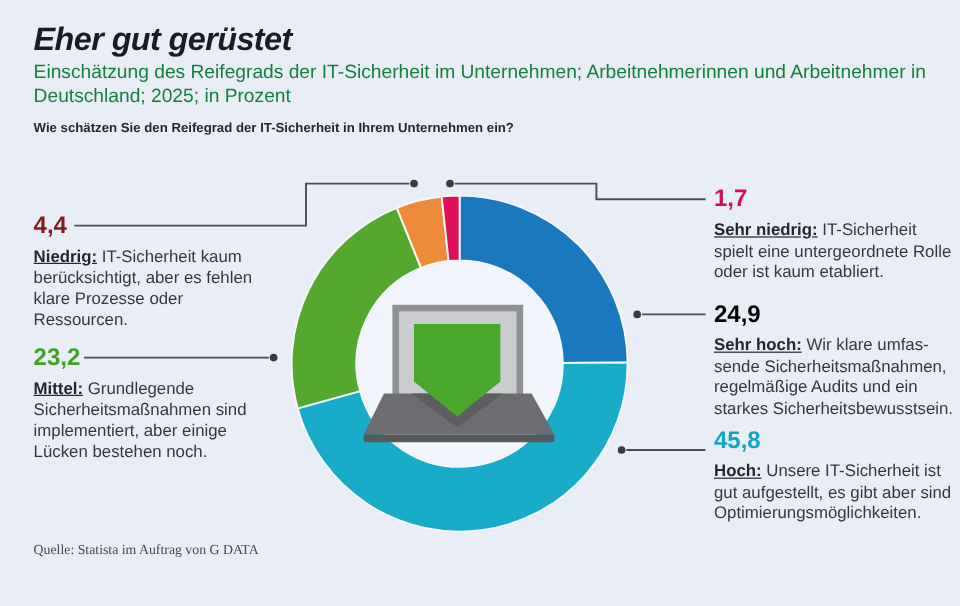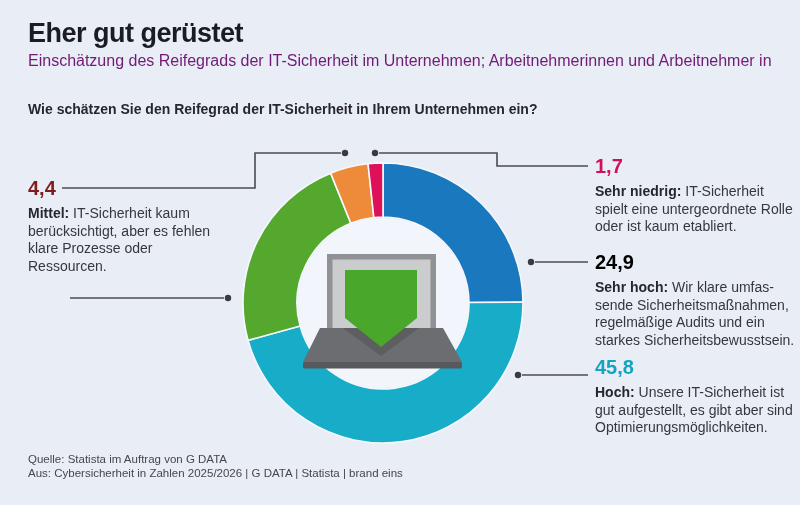--- a/index.html
+++ b/index.html
@@ -7,55 +7,56 @@
     width:800px; height:505px;
     background:#e9edf6;
     font-family:"Liberation Sans", sans-serif;
     color:#26262e;
     overflow:hidden;
   }
   #stage { position:relative; width:800px; height:505px; }
 
   .title {
     position:absolute; left:28px; top:18px;
-    font-size:27px; font-weight:bold; 
+    font-size:27px; font-weight:bold; font-style:italic;
     letter-spacing:-0.5px; color:#1b1b24; white-space:nowrap;
   }
   .subtitle {
     position:absolute; left:28px; top:51px;
-    font-size:16px; line-height:19.5px; color:#701a75; white-space:nowrap;
+    font-size:16px; line-height:19.5px; color:#15803d; white-space:nowrap;
   }
   .question {
     position:absolute; left:28px; top:101px;
-    font-size:14px; font-weight:bold; color:#26262e; white-space:nowrap;
+    font-size:11px; font-weight:bold; color:#26262e; white-space:nowrap;
   }
 
   #chart-svg { position:absolute; left:0; top:0; }
 
   .callout { position:absolute; }
   .callout .val { font-size:20px; font-weight:bold; line-height:16px; }
   .callout .desc {
     margin-top:9px; font-size:14px; line-height:17.5px; color:#36363e;
     hyphens:manual;
   }
-  .callout .desc b { color:#26262e; }
+  .callout .desc b { color:#26262e;text-decoration:underline; }
 
   .footer {
     position:absolute; left:28px; top:452px;
-    font-size:11.5px; line-height:14px; color:#46464e; white-space:nowrap;
+    font-size:11.5px; line-height:14px; color:#46464e; white-space:nowrap;font-family:Liberation Serif, serif;
   }
 </style>
 </head>
 <body>
 
 <div id="stage">
 
   <div class="title">Eher gut gerüstet</div>
   <div class="subtitle">
     <div>Einschätzung des Reifegrads der IT-Sicherheit im Unternehmen; Arbeitnehmerinnen und Arbeitnehmer in</div>
+    <div>Deutschland; 2025; in Prozent</div>
   </div>
   <div class="question">Wie schätzen Sie den Reifegrad der IT-Sicherheit in Ihrem Unternehmen ein?</div>
 
   <svg id="chart-svg" width="800" height="505" viewBox="0 0 800 505">
     <g id="leader-lines">
         <polyline points="62,188 255,188 255,153 341,153" fill="none" stroke="#4c4c52" stroke-width="1.6"></polyline>
         <circle cx="345" cy="153" r="3.2" fill="#3a3a40"></circle>
         <polyline points="70,298 224,298" fill="none" stroke="#4c4c52" stroke-width="1.6"></polyline>
         <circle cx="228" cy="298" r="3.2" fill="#3a3a40"></circle>
         <polyline points="588,166 497,166 497,153 379,153" fill="none" stroke="#4c4c52" stroke-width="1.6"></polyline>
@@ -78,37 +79,40 @@
       <rect x="332.5" y="259.5" width="98" height="70.5" fill="#cbcccd"></rect>
       <polygon points="320,328 443,328 462,362 303,362" fill="#6c6d70"></polygon>
       <polygon points="343,328 381,356 419,328" fill="#5d5e60"></polygon>
       <rect x="303" y="362" width="159" height="6.5" rx="1.5" fill="#58595c"></rect>
       <polygon points="345,270 417,270 417,318 381,347 345,318" fill="#49a82b"></polygon>
     </g>
   </svg>
 
   <div class="callout" style="left:28px; top:180px; width:185px">
     <div class="val" style="color: #7f1d1d;">4,4</div>
-    <div class="desc"><b>Mittel:</b><span> IT-Sicherheit kaum berücksichtigt, aber es fehlen klare Prozesse oder Ressourcen.</span></div>
+    <div class="desc"><b>Niedrig:</b><span> IT-Sicherheit kaum berücksichtigt, aber es fehlen klare Prozesse oder Ressourcen.</span></div>
   </div>
 
+  <div class="callout" style="left:28px; top:290px; width:185px">
+    <div class="val" style="color: rgb(67, 161, 37);">23,2</div>
+    <div class="desc"><b>Mittel:</b><span> Grundlegende Sicherheitsmaßnahmen sind implementiert, aber einige Lücken bestehen noch.</span></div>
+  </div>
 
   <div class="callout" style="left:595px; top:158px; width:205px">
     <div class="val" style="color: rgb(208, 16, 90);">1,7</div>
     <div class="desc"><b>Sehr niedrig:</b><span> IT-Sicherheit spielt eine untergeordnete Rolle oder ist kaum etabliert.</span></div>
   </div>
 
   <div class="callout" style="left:595px; top:254px; width:205px">
     <div class="val" style="color: #000000;">24,9</div>
     <div class="desc"><b>Sehr hoch:</b><span> Wir klare umfas­sende Sicherheitsmaßnahmen, regelmäßige Audits und ein starkes Sicherheitsbewusstsein.</span></div>
   </div>
 
   <div class="callout" style="left:595px; top:359px; width:205px">
     <div class="val" style="color: rgb(18, 165, 194);">45,8</div>
     <div class="desc"><b>Hoch:</b><span> Unsere IT-Sicherheit ist gut aufgestellt, es gibt aber sind Optimierungsmöglichkeiten.</span></div>
   </div>
 
   <div class="footer">
     <div>Quelle: Statista im Auftrag von G DATA</div>
-    <div>Aus: Cybersicherheit in Zahlen 2025/2026 | G DATA | Statista | brand eins</div>
   </div>
 
 </div>
 
 </body></html>

